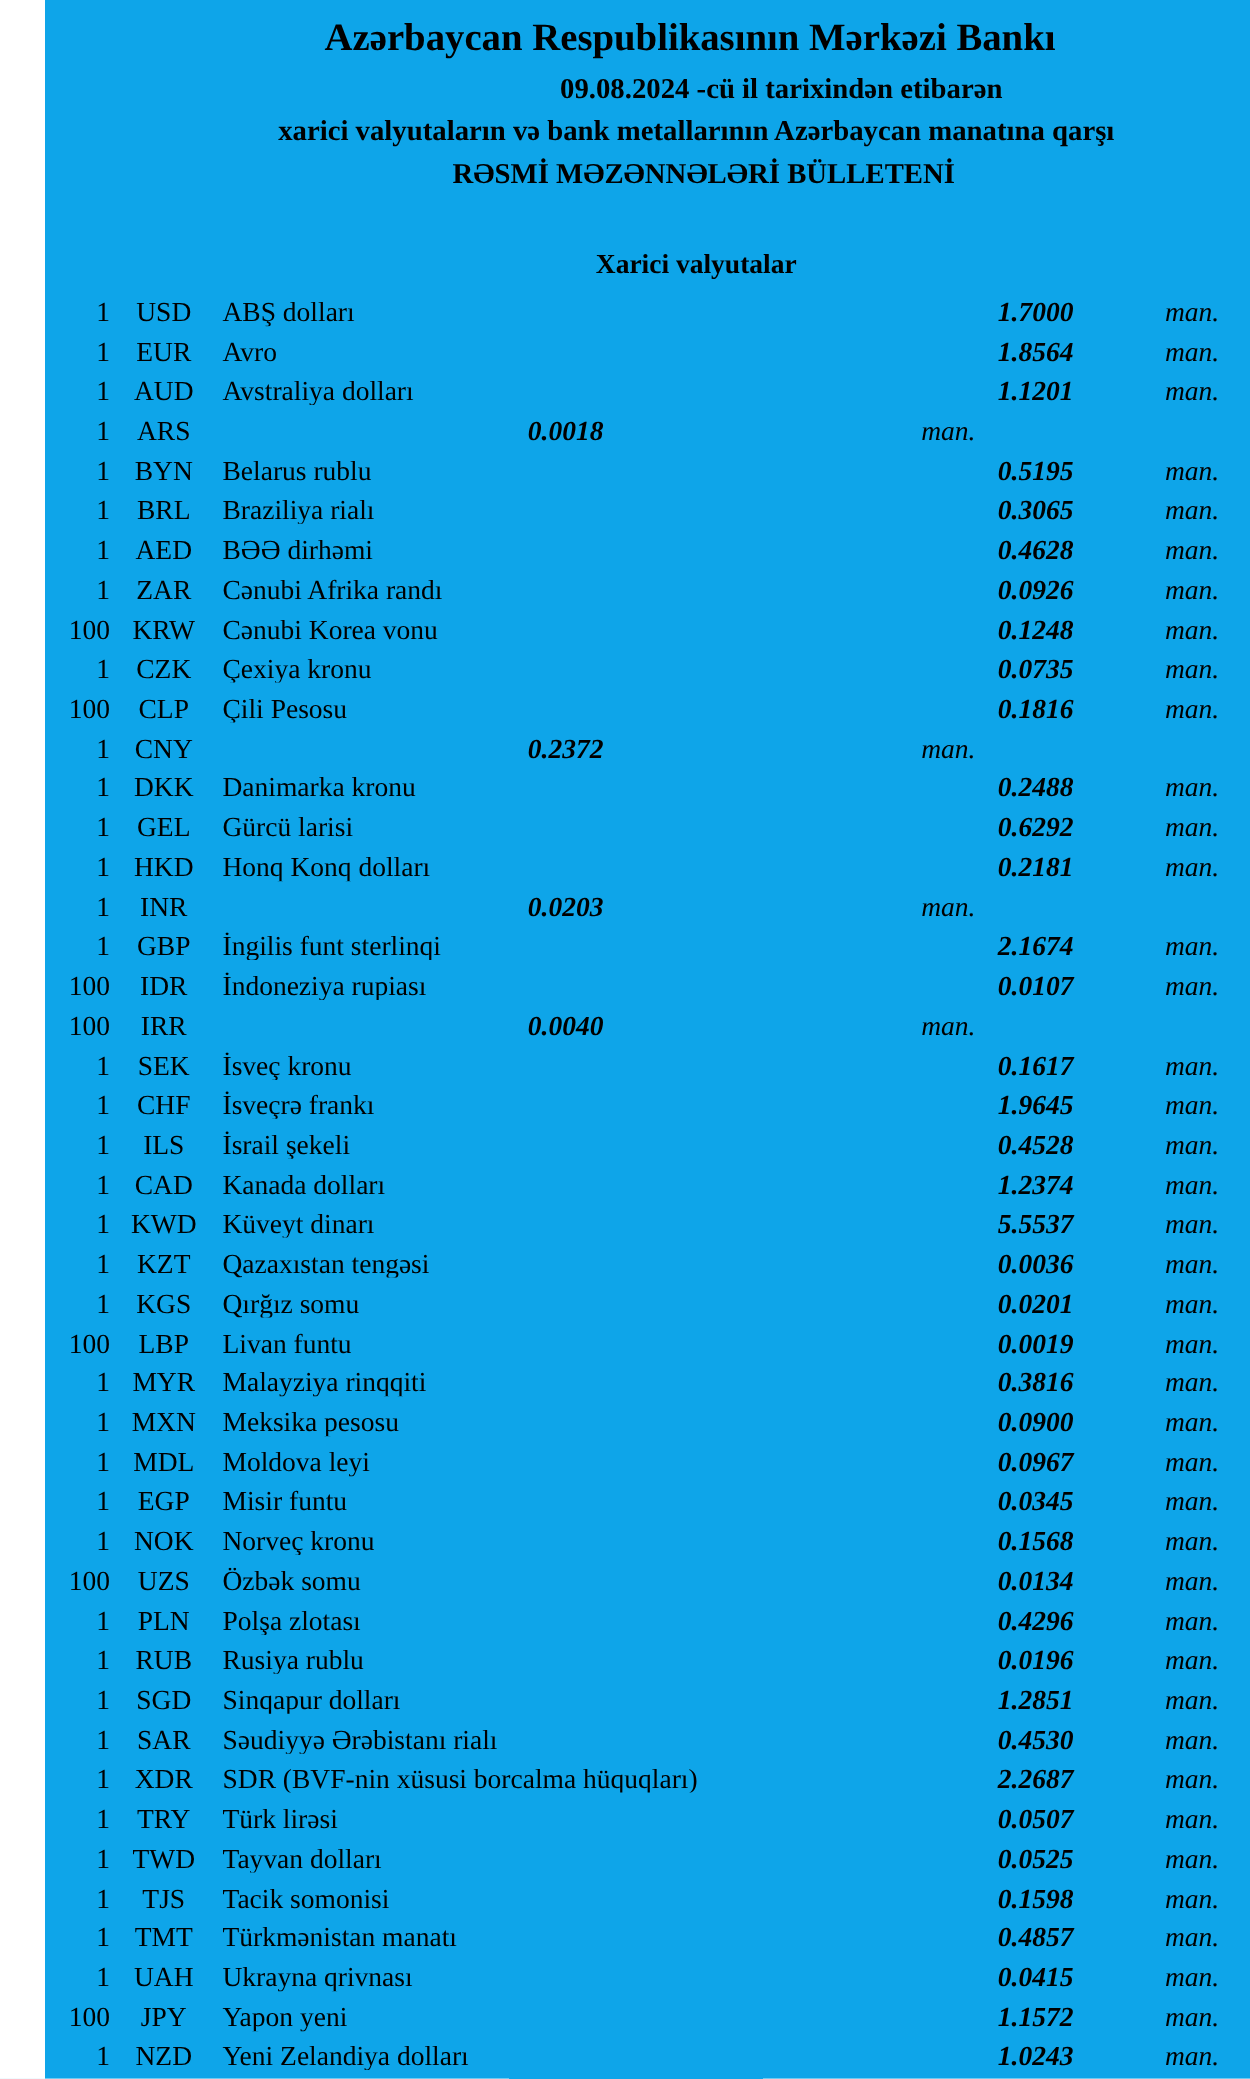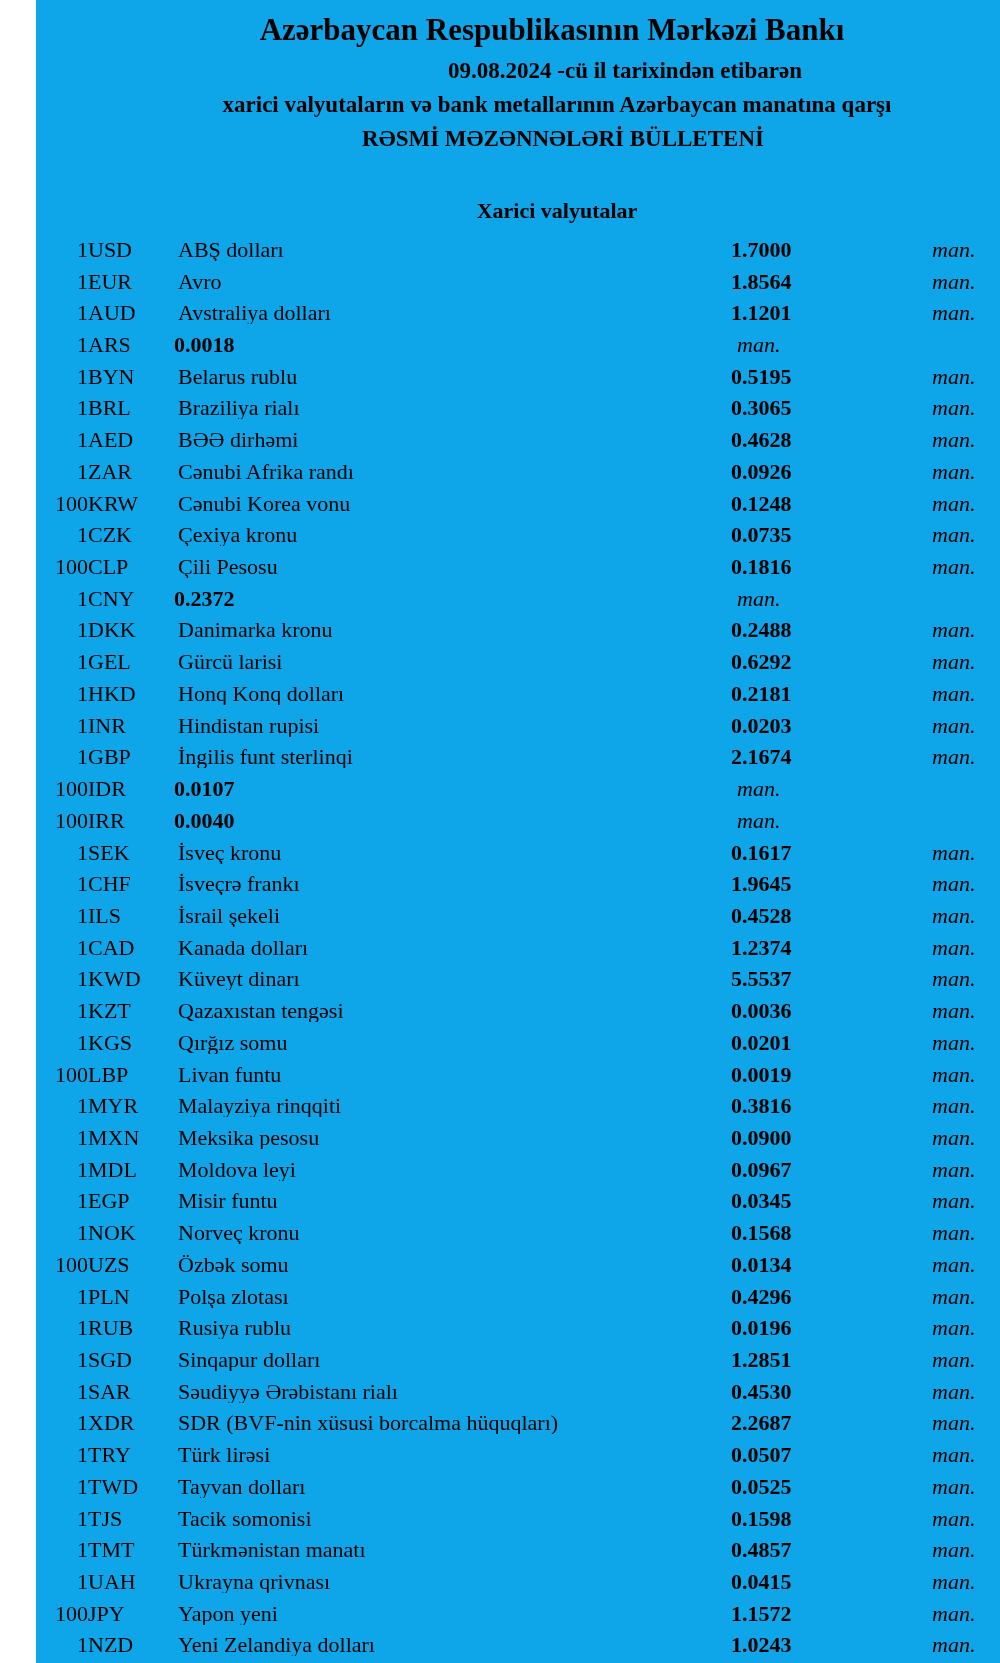--- a/index.html
+++ b/index.html
@@ -38,23 +38,23 @@
   }
   .row {
     display: grid;
     grid-template-columns: 52px 86px 557px 195px 80px;
     height: 31.73px;
     align-items: center;
     font-size: 22px;
     line-height: 1;
   }
   .qty  { text-align: right; }
-  .code { }
+  .code { text-align: center; }
   .name { padding-left: 4px; white-space: nowrap; overflow: hidden; }
-  .rate { text-align: left; font-weight: 700; }
+  .rate { text-align: center; font-weight: 700; font-style: italic; }
   .unit { padding-left: 6px; font-style: italic; }
 </style>
 </head>
 <body>
 
 <div class="page">
   <div class="hline title">Azərbaycan Respublikasının Mərkəzi Bankı</div>
   <div class="hline date-line">09.08.2024 -cü il tarixindən etibarən</div>
   <div class="hline subtitle-1">xarici valyutaların və bank metallarının Azərbaycan manatına qarşı</div>
   <div class="hline subtitle-2">RƏSMİ MƏZƏNNƏLƏRİ BÜLLETENİ</div>
@@ -174,36 +174,36 @@
     <span class="qty">1</span>
     <span class="code">HKD</span>
     <span class="name">Honq Konq dolları</span>
     <span class="rate">0.2181</span>
     <span class="unit">man.</span>
   </div>
 
   <div class="row">
     <span class="qty">1</span>
     <span class="code">INR</span>
-    <span class="name">Hindistan rupisi</span>
     <span class="rate">0.0203</span>
     <span class="unit">man.</span>
   </div>
 
   <div class="row">
     <span class="qty">1</span>
     <span class="code">GBP</span>
     <span class="name">İngilis funt sterlinqi</span>
     <span class="rate">2.1674</span>
     <span class="unit">man.</span>
   </div>
 
   <div class="row">
     <span class="qty">100</span>
     <span class="code">IDR</span>
+    <span class="name">İndoneziya rupiası</span>
     <span class="rate">0.0107</span>
     <span class="unit">man.</span>
   </div>
 
   <div class="row">
     <span class="qty">100</span>
     <span class="code">IRR</span>
     <span class="rate">0.0040</span>
     <span class="unit">man.</span>
   </div>

